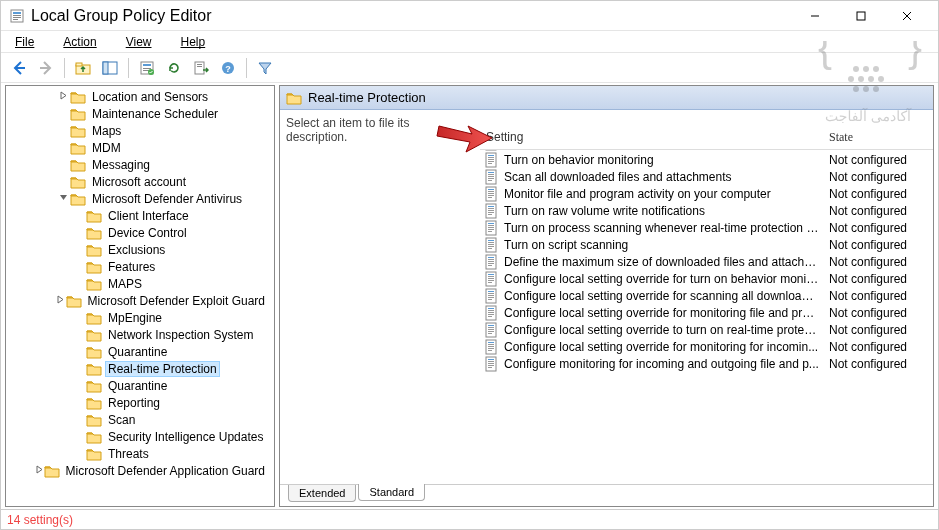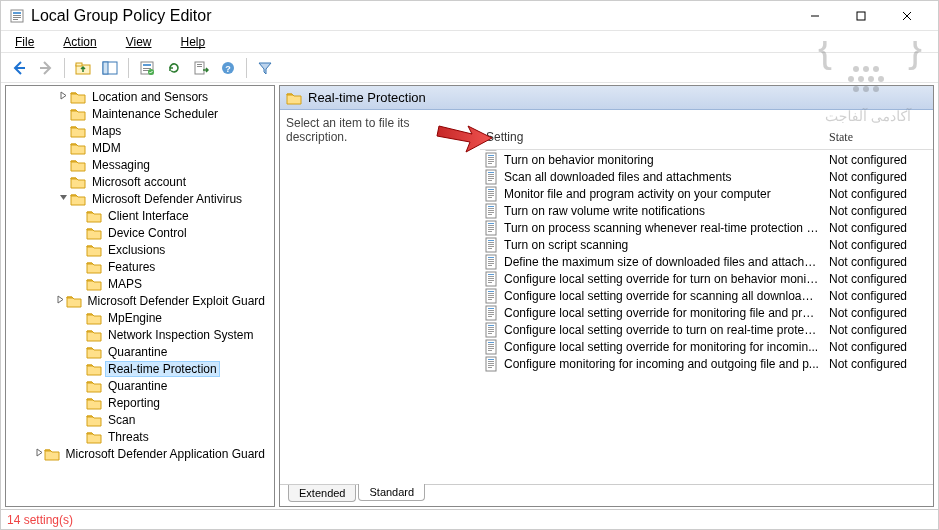--- a/index.html
+++ b/index.html
@@ -406,20 +406,29 @@
           </svg>
           <span class="label">Scan</span>
         </div>
         <div class="tree-row">
           <span class="indent" style="width: 64px;"></span>
           <span class="twisty"></span>
           <svg class="folder" viewBox="0 0 16 16">
             <path d="M1 4 h5 l2 2 h7 v8 h-14 z" fill="#ffe08a" stroke="#d4a017"></path>
             <path d="M1 4 h5 l1 1 h-6 z" fill="#f0c14b" stroke="#d4a017"></path>
           </svg>
+          <span class="label">Security Intelligence Updates</span>
+        </div>
+        <div class="tree-row">
+          <span class="indent" style="width: 64px;"></span>
+          <span class="twisty"></span>
+          <svg class="folder" viewBox="0 0 16 16">
+            <path d="M1 4 h5 l2 2 h7 v8 h-14 z" fill="#ffe08a" stroke="#d4a017"></path>
+            <path d="M1 4 h5 l1 1 h-6 z" fill="#f0c14b" stroke="#d4a017"></path>
+          </svg>
           <span class="label">Threats</span>
         </div>
         <div class="tree-row">
           <span class="indent" style="width: 48px;"></span>
           <span class="twisty"><svg width="9" height="9" viewBox="0 0 9 9">
               <path d="M2 1 L7 4.5 L2 8 Z" fill="none" stroke="#666"></path>
             </svg></span>
           <svg class="folder" viewBox="0 0 16 16">
             <path d="M1 4 h5 l2 2 h7 v8 h-14 z" fill="#ffe08a" stroke="#d4a017"></path>
             <path d="M1 4 h5 l1 1 h-6 z" fill="#f0c14b" stroke="#d4a017"></path>

